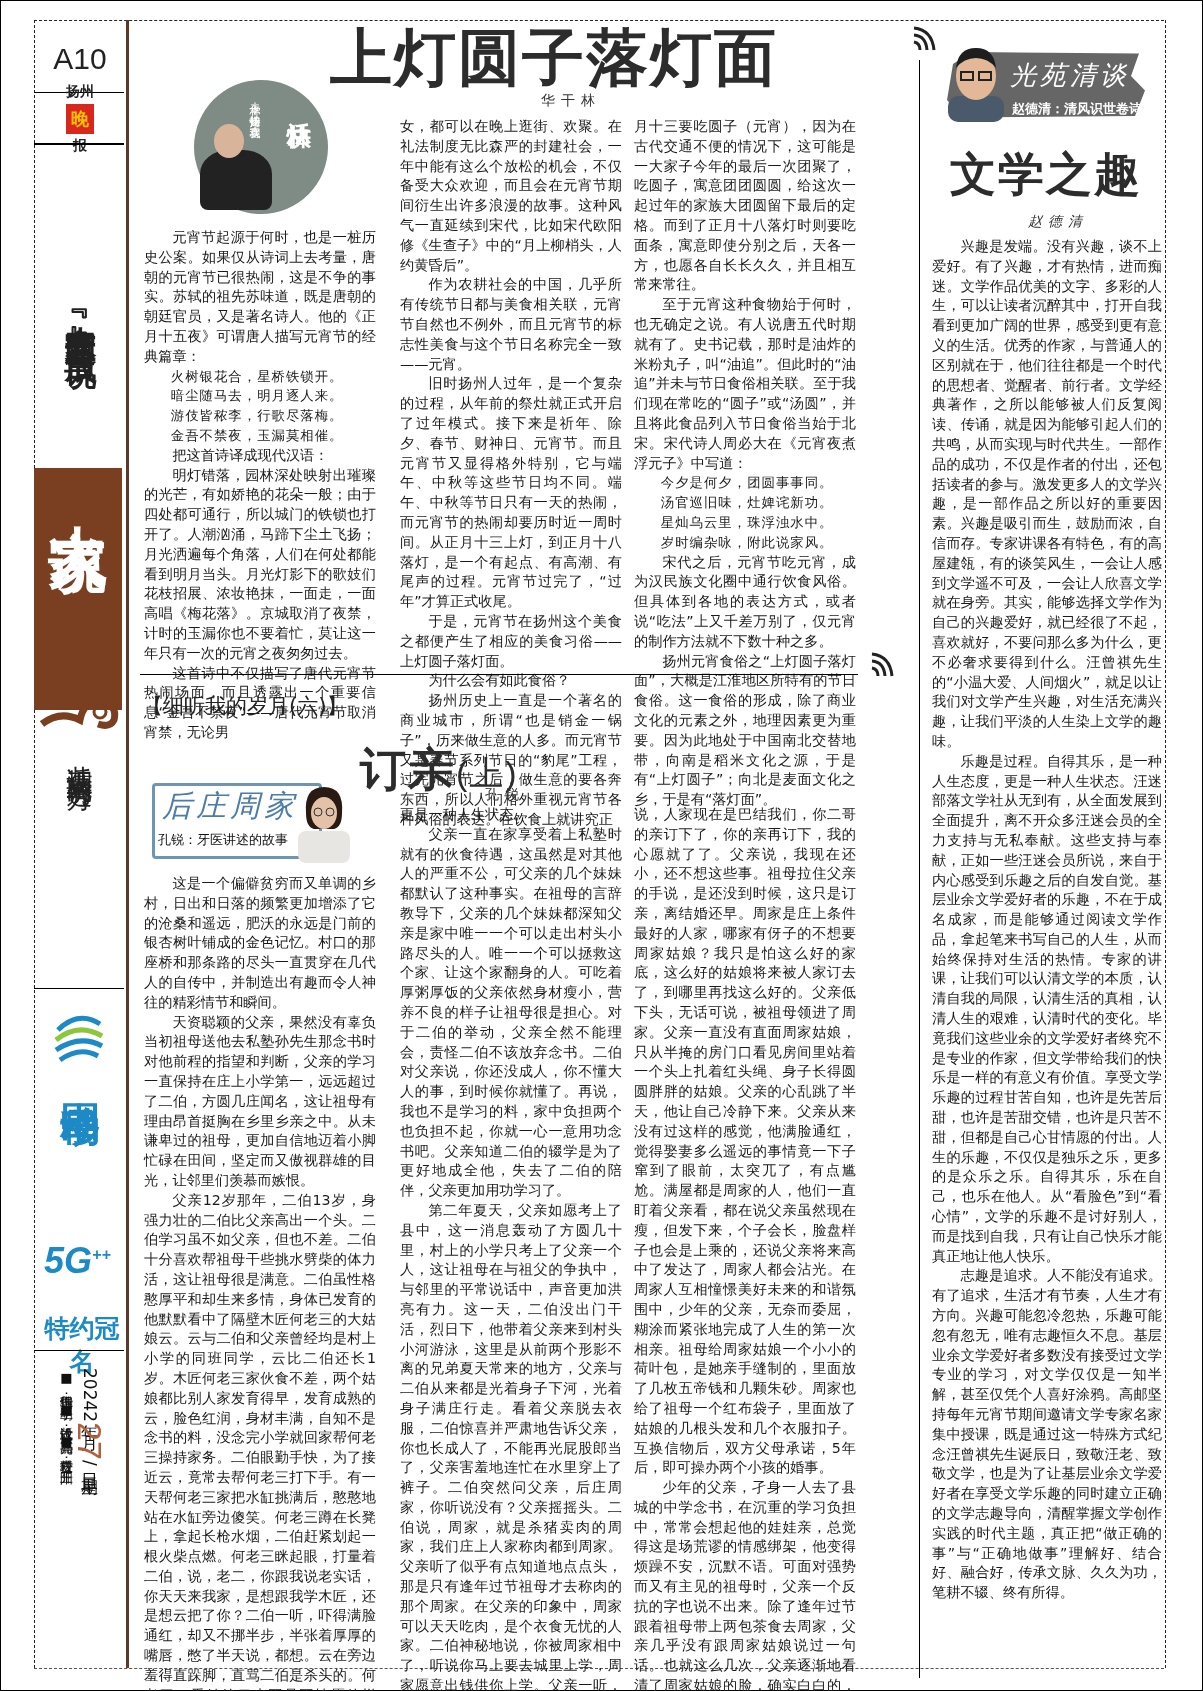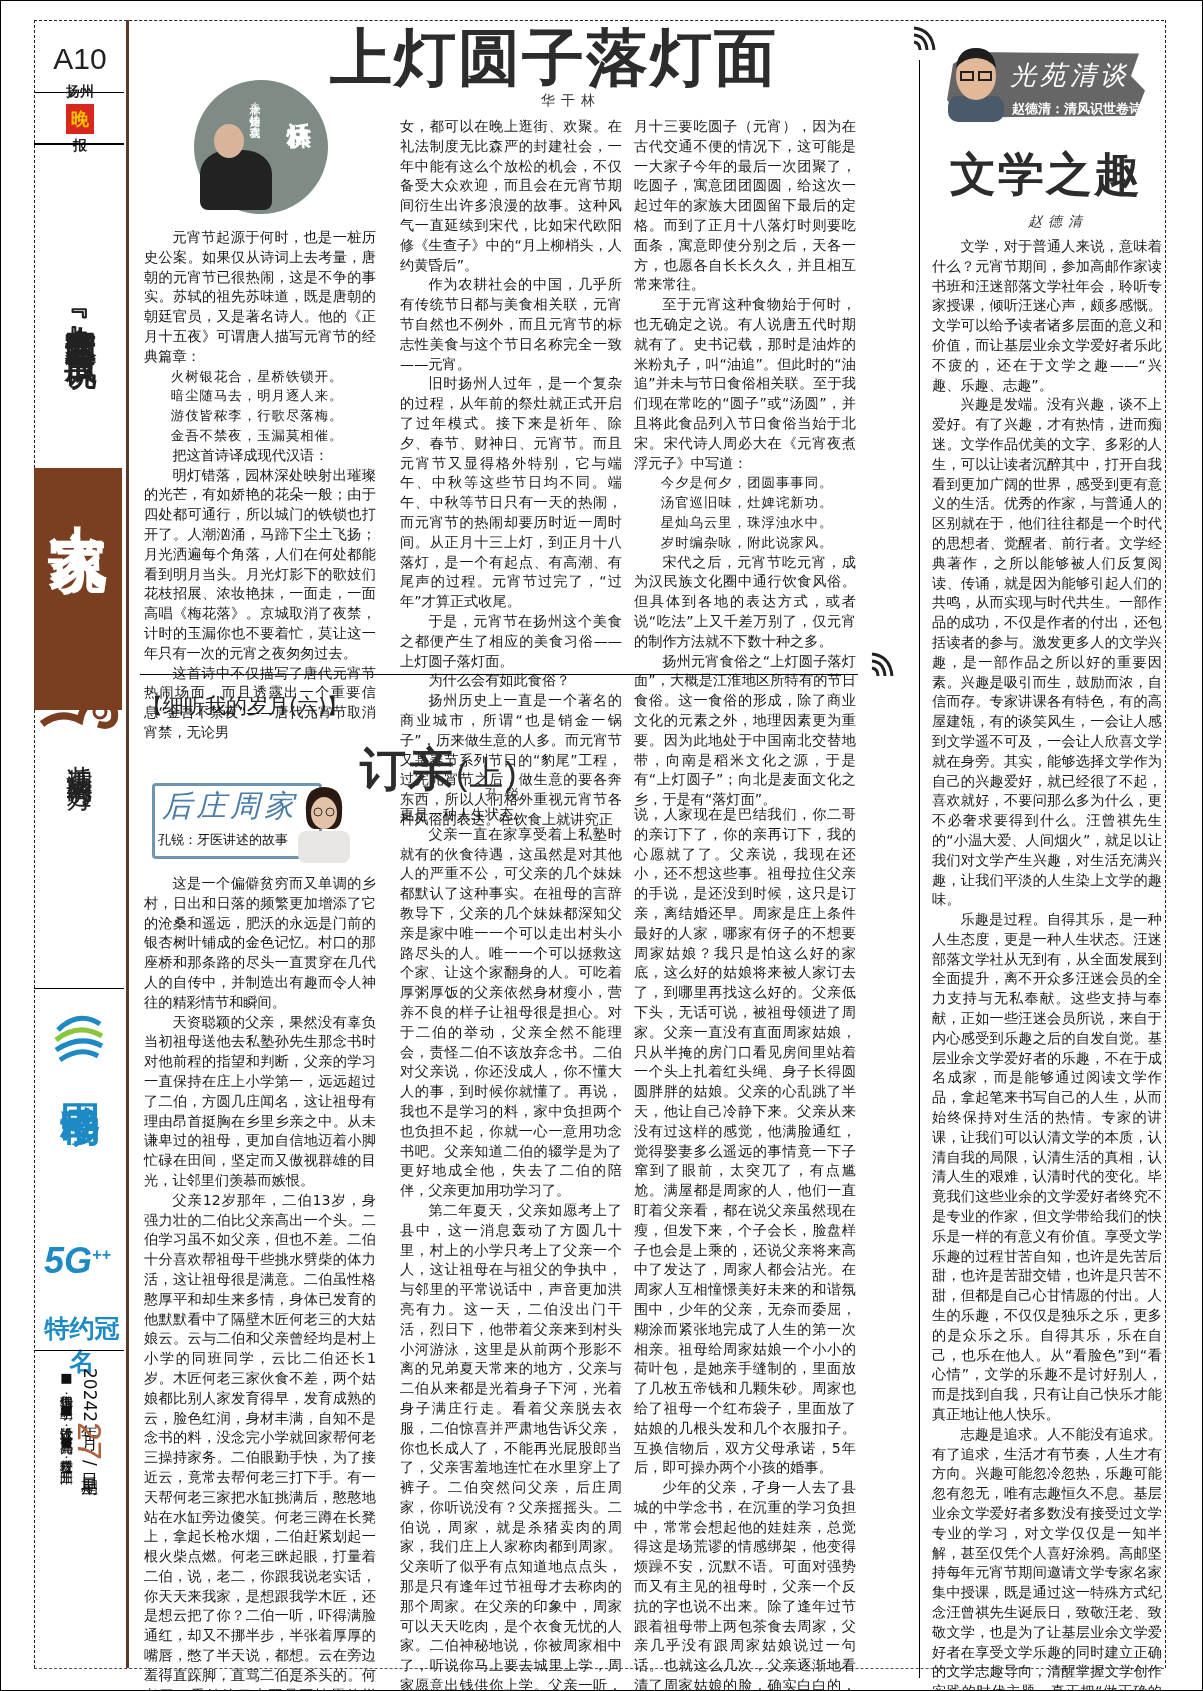--- a/index.html
+++ b/index.html
@@ -204,18 +204,17 @@
     <rect x="17" y="32" width="12" height="8" fill="none" stroke="#222" stroke-width="2"></rect>
       <rect x="35" y="32" width="12" height="8" fill="none" stroke="#222" stroke-width="2"></rect>
   </svg>
   <div class="gy-title">光苑清谈</div>
   <div class="gy-sub">赵德清：清风识世卷诗书</div>
 </div>
 <div class="h1" style="left:950px;top:146px;font-size:46px;line-height:56px;">文学之趣</div>
 <div class="byline" style="left:1028px;top:213px;font-style:italic;">赵德清</div>
 <div class="body" style="left:932px;top:237px;width:230px;">
   <div id="a3">
-      <p class="">文学，对于普通人来说，意味着什么？元宵节期间，参加高邮作家读书班和汪迷部落文学社年会，聆听专家授课，倾听汪迷心声，颇多感慨。文学可以给予读者诸多层面的意义和价值，而让基层业余文学爱好者乐此不疲的，还在于文学之趣——“兴趣、乐趣、志趣”。</p>
       <p class="">兴趣是发端。没有兴趣，谈不上爱好。有了兴趣，才有热情，进而痴迷。文学作品优美的文字、多彩的人生，可以让读者沉醉其中，打开自我看到更加广阔的世界，感受到更有意义的生活。优秀的作家，与普通人的区别就在于，他们往往都是一个时代的思想者、觉醒者、前行者。文学经典著作，之所以能够被人们反复阅读、传诵，就是因为能够引起人们的共鸣，从而实现与时代共生。一部作品的成功，不仅是作者的付出，还包括读者的参与。激发更多人的文学兴趣，是一部作品之所以好的重要因素。兴趣是吸引而生，鼓励而浓，自信而存。专家讲课各有特色，有的高屋建瓴，有的谈笑风生，一会让人感到文学遥不可及，一会让人欣喜文学就在身旁。其实，能够选择文学作为自己的兴趣爱好，就已经很了不起，喜欢就好，不要问那么多为什么，更不必奢求要得到什么。汪曾祺先生的“小温大爱、人间烟火”，就足以让我们对文学产生兴趣，对生活充满兴趣，让我们平淡的人生染上文学的趣味。</p>
       <p class="">乐趣是过程。自得其乐，是一种人生态度，更是一种人生状态。汪迷部落文学社从无到有，从全面发展到全面提升，离不开众多汪迷会员的全力支持与无私奉献。这些支持与奉献，正如一些汪迷会员所说，来自于内心感受到乐趣之后的自发自觉。基层业余文学爱好者的乐趣，不在于成名成家，而是能够通过阅读文学作品，拿起笔来书写自己的人生，从而始终保持对生活的热情。专家的讲课，让我们可以认清文学的本质，认清自我的局限，认清生活的真相，认清人生的艰难，认清时代的变化。毕竟我们这些业余的文学爱好者终究不是专业的作家，但文学带给我们的快乐是一样的有意义有价值。享受文学乐趣的过程甘苦自知，也许是先苦后甜，也许是苦甜交错，也许是只苦不甜，但都是自己心甘情愿的付出。人生的乐趣，不仅仅是独乐之乐，更多的是众乐之乐。自得其乐，乐在自己，也乐在他人。从“看脸色”到“看心情”，文学的乐趣不是讨好别人，而是找到自我，只有让自己快乐才能真正地让他人快乐。</p>
       <p class="">志趣是追求。人不能没有追求。有了追求，生活才有节奏，人生才有方向。兴趣可能忽冷忽热，乐趣可能忽有忽无，唯有志趣恒久不息。基层业余文学爱好者多数没有接受过文学专业的学习，对文学仅仅是一知半解，甚至仅凭个人喜好涂鸦。高邮坚持每年元宵节期间邀请文学专家名家集中授课，既是通过这一特殊方式纪念汪曾祺先生诞辰日，致敬汪老、致敬文学，也是为了让基层业余文学爱好者在享受文学乐趣的同时建立正确的文学志趣导向，清醒掌握文学创作实践的时代主题，真正把“做正确的事”与“正确地做事”理解好、结合好、融合好，传承文脉、久久为功，笔耕不辍、终有所得。</p>
     </div>
 </div>
 
 </body></html>

